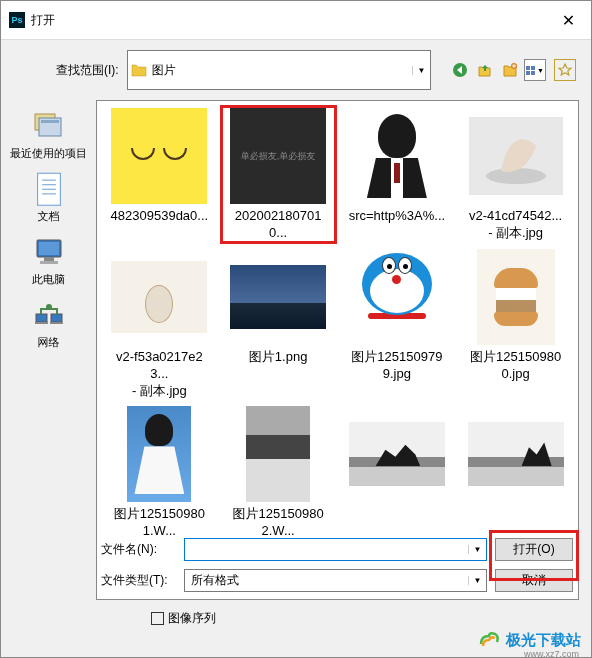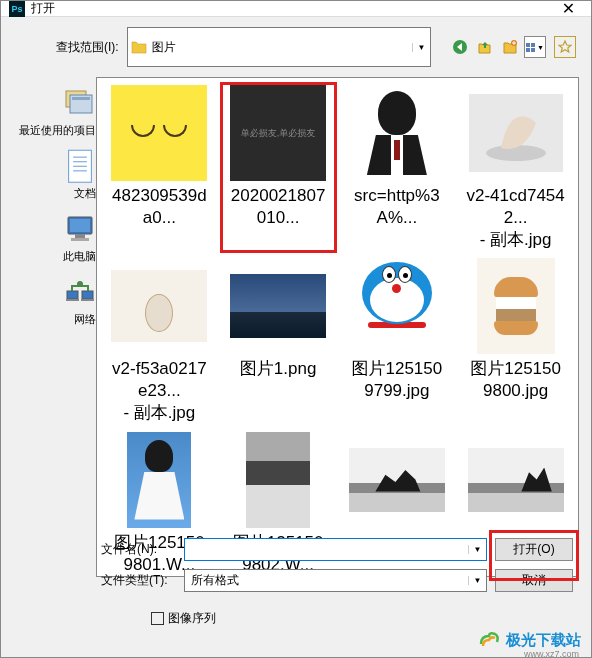--- a/index.html
+++ b/index.html
@@ -1,18 +1,18 @@
 <!DOCTYPE html>
 <html><head>
   <meta charset="utf-8">
   <style>
     * { margin: 0; padding: 0; box-sizing: border-box; font-family: "Microsoft YaHei", Arial, sans-serif; }
     body { width: 592px; height: 658px; background: #f0f0f0; border: 1px solid #888; position: relative; }
     
-    .titlebar { height: 16px; background: #fff; display: flex; align-items: center; justify-content: space-between; border-bottom: 1px solid #ddd; }
+    .titlebar { height: 39px; background: #fff; display: flex; align-items: center; justify-content: space-between; border-bottom: 1px solid #ddd; }
     .titlebar-left { display: flex; align-items: center; padding-left: 8px; gap: 6px; }
     .ps-icon { width: 16px; height: 16px; background: #001d26; display: flex; align-items: center; justify-content: center; font-size: 9px; color: #31c5f0; font-weight: bold; }
     .title-text { font-size: 12px; }
     .close-btn { width: 45px; height: 30px; display: flex; align-items: center; justify-content: center; font-size: 16px; cursor: pointer; }
     
     .toolbar { padding: 10px 15px; display: flex; align-items: center; gap: 8px; margin-left: 40px; }
     .toolbar-label { font-size: 12px; }
     .folder-select { display: flex; align-items: center; border: 1px solid #7a7a7a; background: #fff; flex: 1; height: 40px; }
     .folder-icon { width: 22px; display: flex; align-items: center; justify-content: center; color: #f0c840; font-size: 14px; }
     .folder-name { flex: 1; font-size: 12px; padding-left: 2px; }
@@ -20,34 +20,34 @@
     .toolbar-btns { display: flex; gap: 3px; margin-left: 10px; }
     .tool-btn { width: 22px; height: 22px; display: flex; align-items: center; justify-content: center; font-size: 13px; cursor: pointer; border: 1px solid transparent; }
     .tool-btn.view-btn { display: flex; align-items: center; border: 1px solid #888; background: #fff; padding: 0 2px; }
     .grid-icon { display: grid; grid-template-columns: 4px 4px; grid-template-rows: 4px 4px; gap: 1px; }
     .grid-icon span { background: #5a7fb8; }
     .star-btn { width: 22px; height: 22px; border: 1px solid #c0a030; display: flex; align-items: center; justify-content: center; margin-left: auto; color: #c0a030; }
     
     .content { display: flex; height: 500px; }
     
     .sidebar { width: 95px; padding-top: 10px; display: flex; flex-direction: column; gap: 12px; }
-    .sidebar-item { display: flex; flex-direction: column; align-items: flex-end; gap: 4px; cursor: pointer; }
+    .sidebar-item { display: flex; flex-direction: column; align-items: center; gap: 4px; cursor: pointer; }
     .sidebar-item .icon { width: 32px; height: 32px; display: flex; align-items: center; justify-content: center; font-size: 26px; }
     .sidebar-item .label { font-size: 11px; }
     
     .icon-recent { position: relative; }
     .icon-recent svg { width: 32px; height: 28px; }
     .icon-desktop { width: 32px; height: 22px !important; background: #1a6dd8; border: 1px solid #0d4a9e; position: relative; }
     
     .file-area { flex: 1; background: #fff; border: 1px solid #888; margin-right: 12px; overflow: hidden; position: relative; }
     .file-grid { display: grid; grid-template-columns: repeat(4, 1fr); gap: 2px; padding: 4px; }
     .file-item { display: flex; flex-direction: column; align-items: center; text-align: center; padding: 2px; }
     .file-item.highlighted { outline: 3px solid #e02020; outline-offset: -3px; }
     .thumb { width: 98px; height: 98px; display: flex; align-items: center; justify-content: center; overflow: hidden; margin-bottom: 3px; }
-    .file-label { font-size: 17px; line-height: 1.3; word-break: break-all; max-width: 100px; color: #000; }
+    .file-label { font-size: 13px; line-height: 1.3; word-break: break-all; max-width: 100px; color: #000; }
     
     .bottom-controls { position: absolute; bottom: 30px; left: 100px; right: 18px; }
     .control-row { display: flex; align-items: center; margin-bottom: 8px; gap: 8px; }
     .control-label { font-size: 12px; width: 75px; }
     .combo { flex: 1; height: 23px; border: 1px solid #7a7a7a; background: #fff; display: flex; align-items: center; }
     .combo.filename { border: 1px solid #0078d7; }
     .combo-text { flex: 1; padding: 0 6px; font-size: 12px; }
     .combo-arrow { width: 18px; border-left: 1px solid #ccc; text-align: center; font-size: 8px; }
     .action-btn { width: 78px; height: 23px; border: 1px solid #888; background: #e1e1e1; font-size: 12px; cursor: pointer; display: flex; align-items: center; justify-content: center; }
     .open-btn-wrap { position: relative; }

